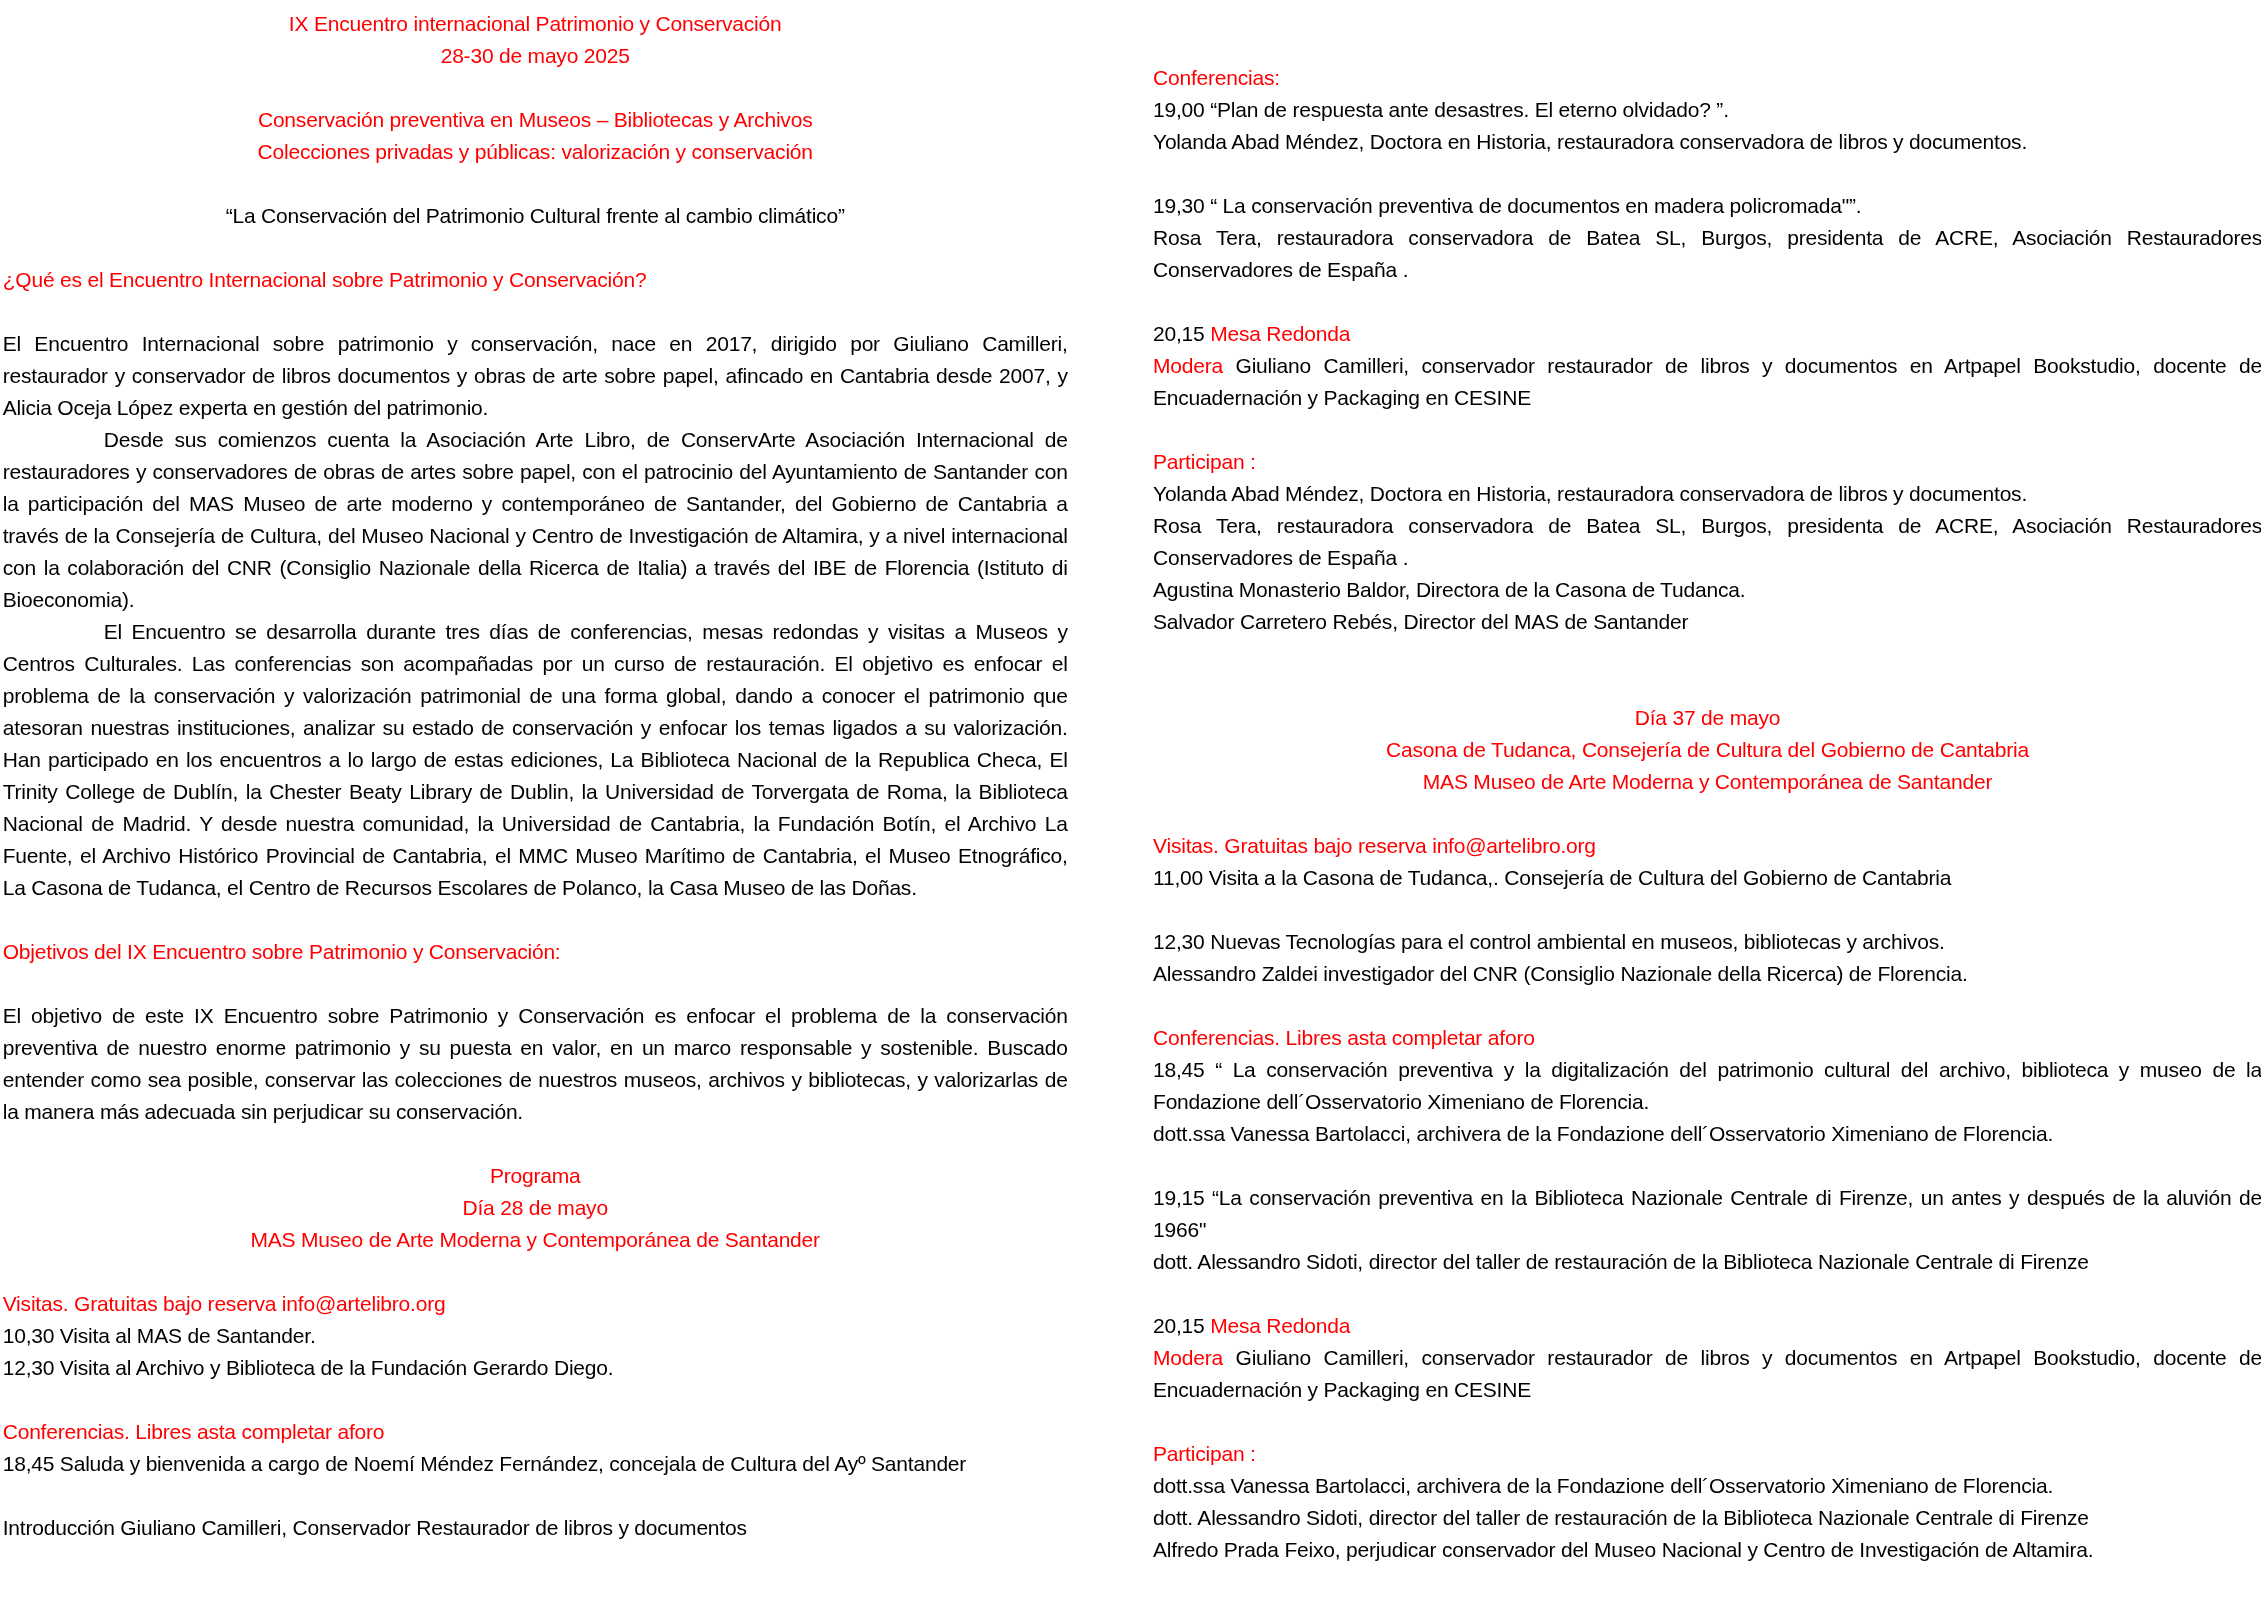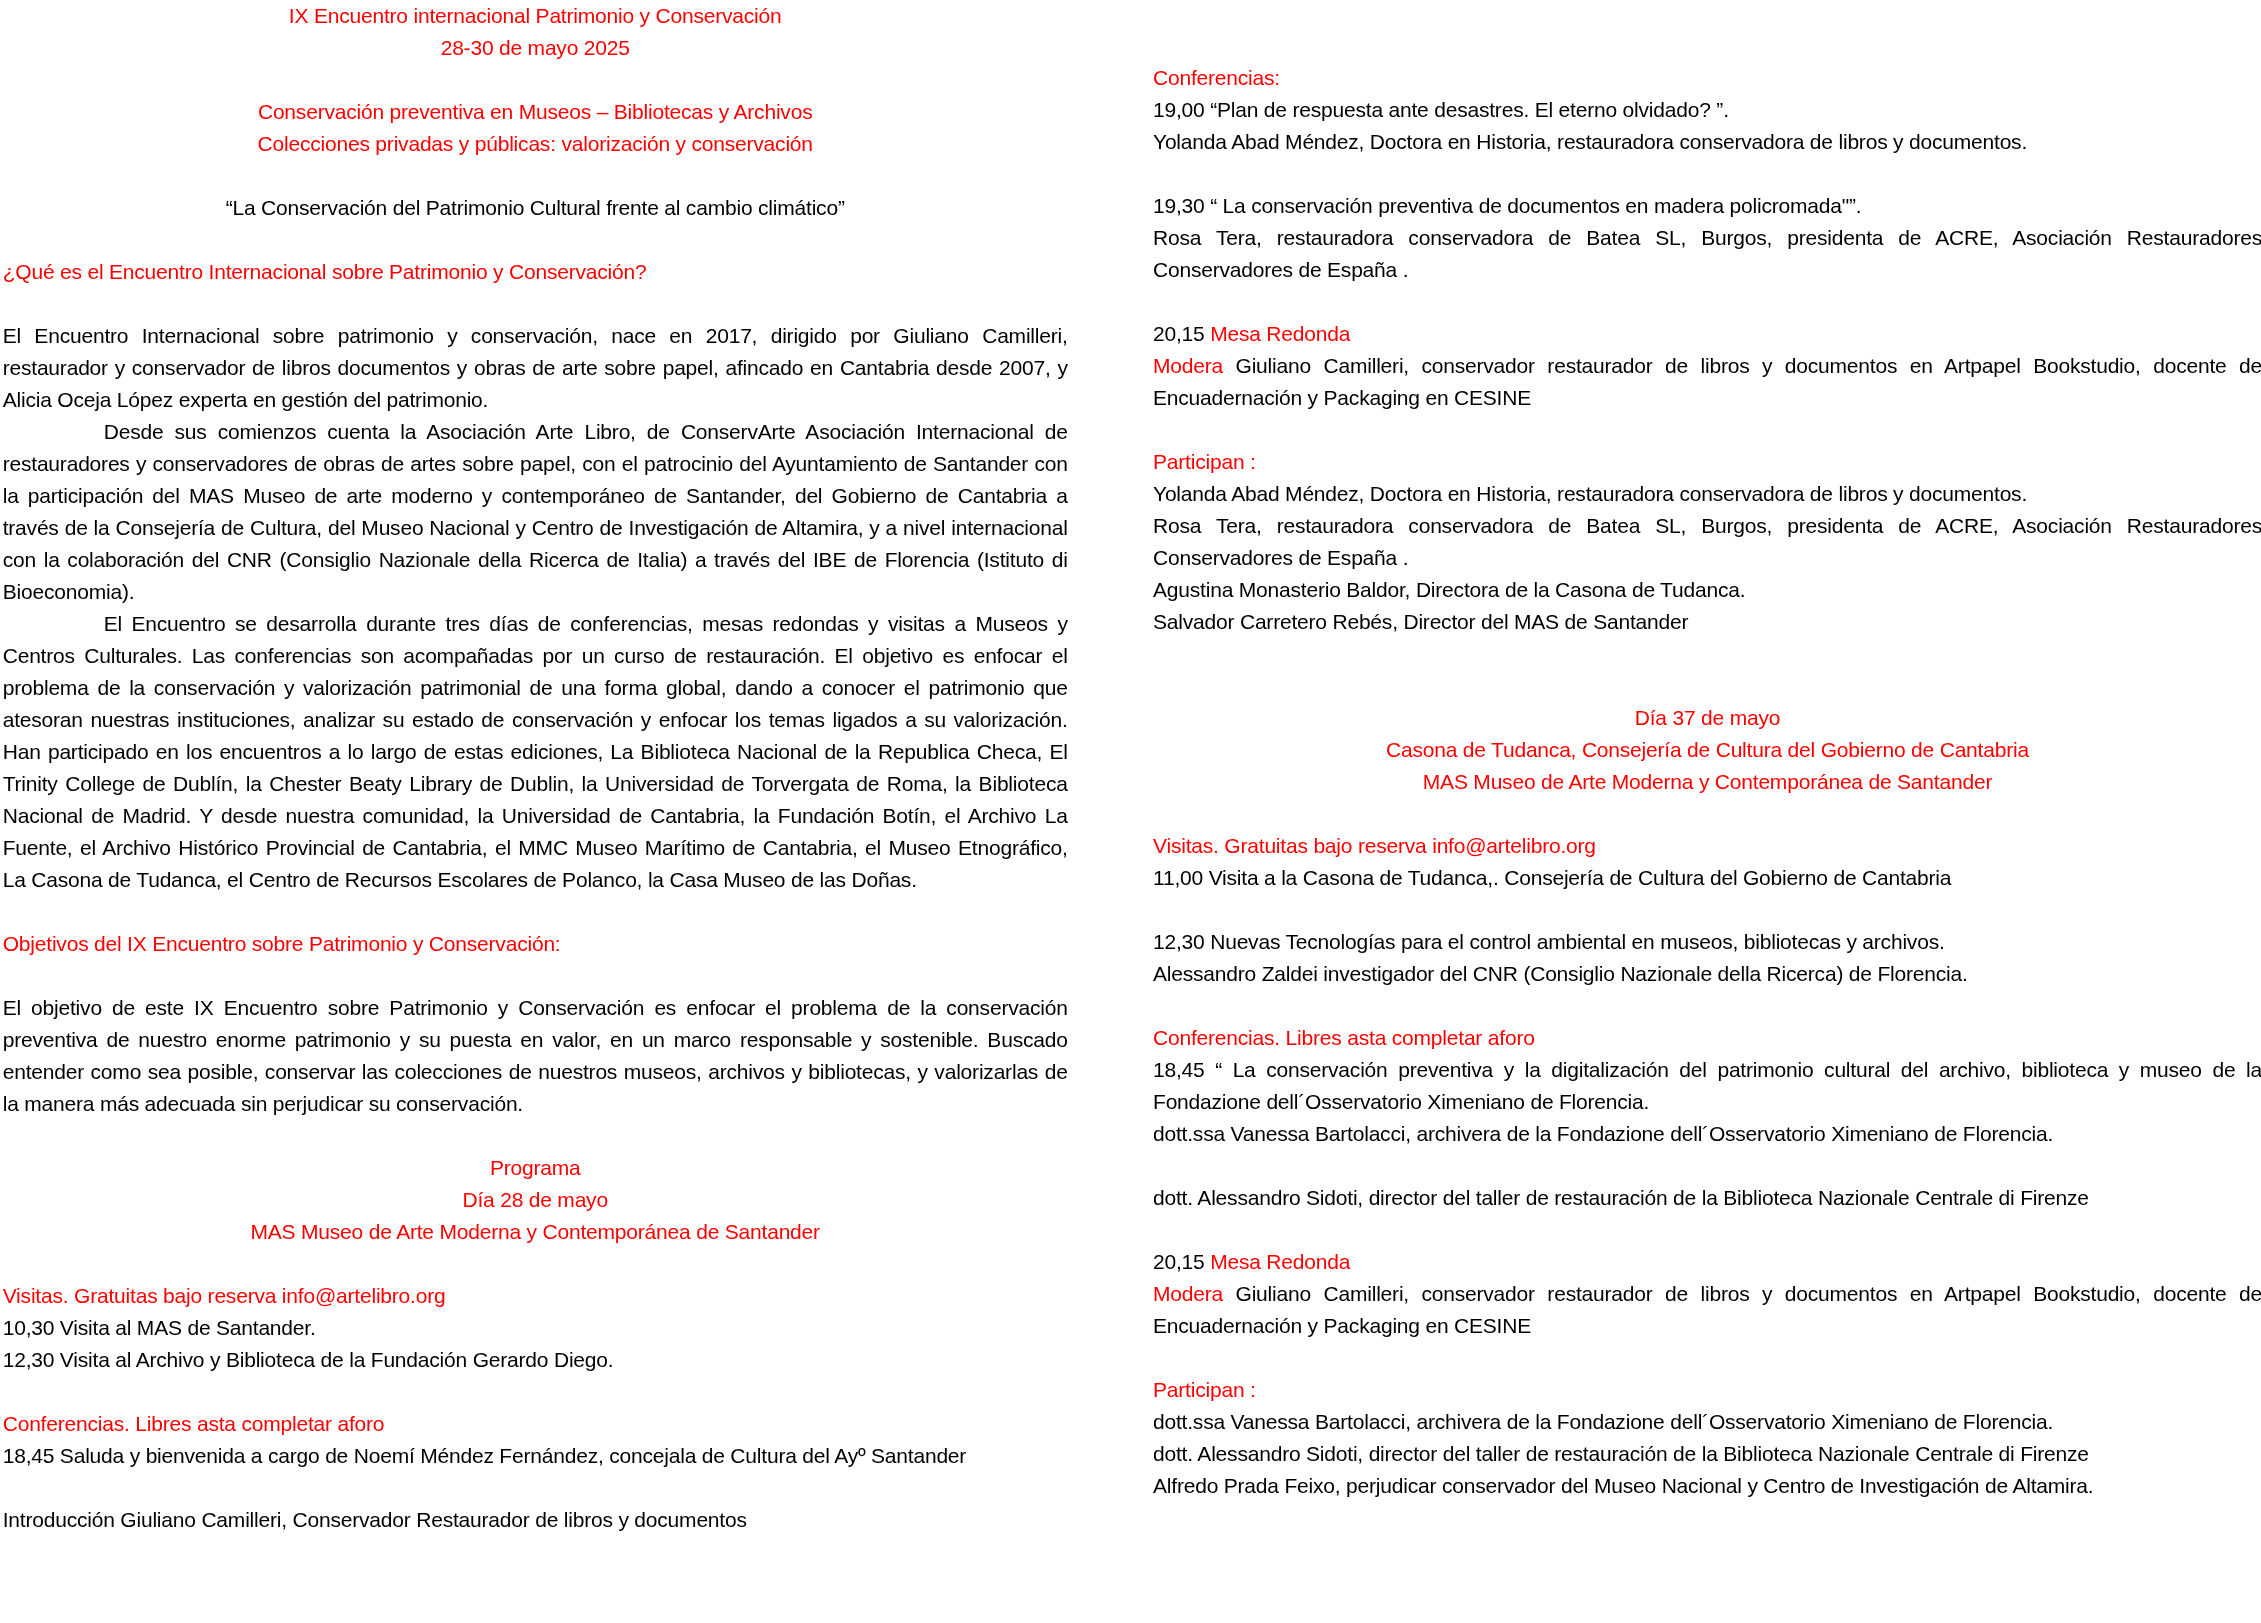--- a/index.html
+++ b/index.html
@@ -18,21 +18,21 @@
     letter-spacing: -0.2px;
     overflow: hidden;
   }
   .col {
     position: absolute;
     top: 0;
   }
   #col-left {
     left: 2.7px;
     width: 1065px;
-    padding-top: 0;
+    padding-top: 8px;
   }
   #col-right {
     left: 1153px;
     width: 1109px;
     padding-top: 62px;
   }
   .block { margin: 0; }
   .line { min-height: 32px; }
   .blank { height: 32px; }
   .red { color: var(--accent-red, #ff0000); }
@@ -108,20 +108,21 @@
     <div class="block line red">Visitas. Gratuitas bajo reserva info@artelibro.org</div>
     <div class="block line">11,00 Visita a la Casona de Tudanca,. Consejería de Cultura del Gobierno de Cantabria</div>
     <div class="blank"></div>
     <div class="block line">12,30 Nuevas Tecnologías para el control ambiental en museos, bibliotecas y archivos.</div>
     <div class="block line">Alessandro Zaldei investigador del CNR (Consiglio Nazionale della Ricerca) de Florencia.</div>
     <div class="blank"></div>
     <div class="block line red">Conferencias. Libres asta completar aforo</div>
     <div class="block line justify">18,45 “ La conservación preventiva y la digitalización del patrimonio cultural del archivo, biblioteca y museo de la Fondazione dell´Osservatorio Ximeniano de Florencia.</div>
     <div class="block line">dott.ssa Vanessa Bartolacci, archivera de la Fondazione dell´Osservatorio Ximeniano de Florencia.</div>
     <div class="blank"></div>
+    <div class="block line justify">19,15 “La conservación preventiva en la Biblioteca Nazionale Centrale di Firenze, un antes y después de la aluvión de 1966"</div>
     <div class="block line">dott. Alessandro Sidoti, director del taller de restauración de la Biblioteca Nazionale Centrale di Firenze</div>
     <div class="blank"></div>
     <div class="block line"><span>20,15 </span><span class="red">Mesa Redonda</span></div>
     <div class="block line justify"><span class="red">Modera </span><span>Giuliano Camilleri, conservador restaurador de libros y documentos en Artpapel Bookstudio, docente de Encuadernación y Packaging en CESINE</span></div>
     <div class="blank"></div>
     <div class="block line red">Participan :</div>
     <div class="block line">dott.ssa Vanessa Bartolacci, archivera de la Fondazione dell´Osservatorio Ximeniano de Florencia.</div>
     <div class="block line">dott. Alessandro Sidoti, director del taller de restauración de la Biblioteca Nazionale Centrale di Firenze</div>
     <div class="block line">Alfredo Prada Feixo, perjudicar conservador del Museo Nacional y Centro de Investigación de Altamira.</div>
   </div>

